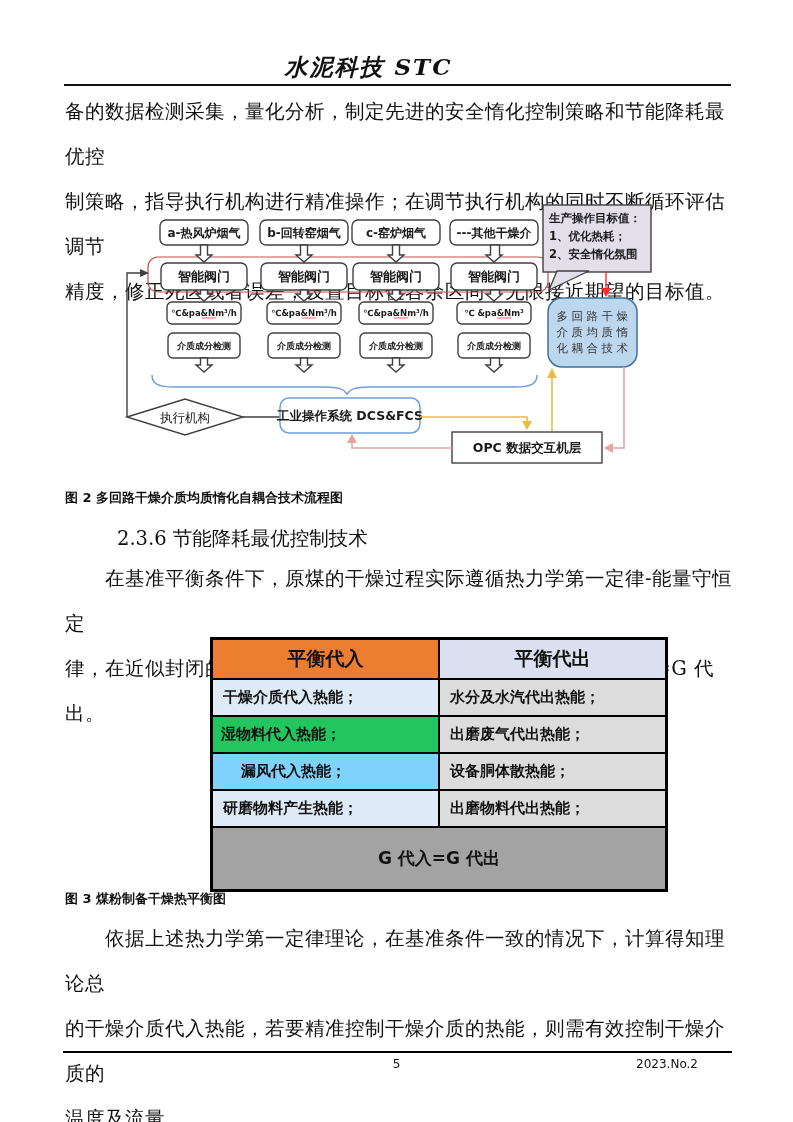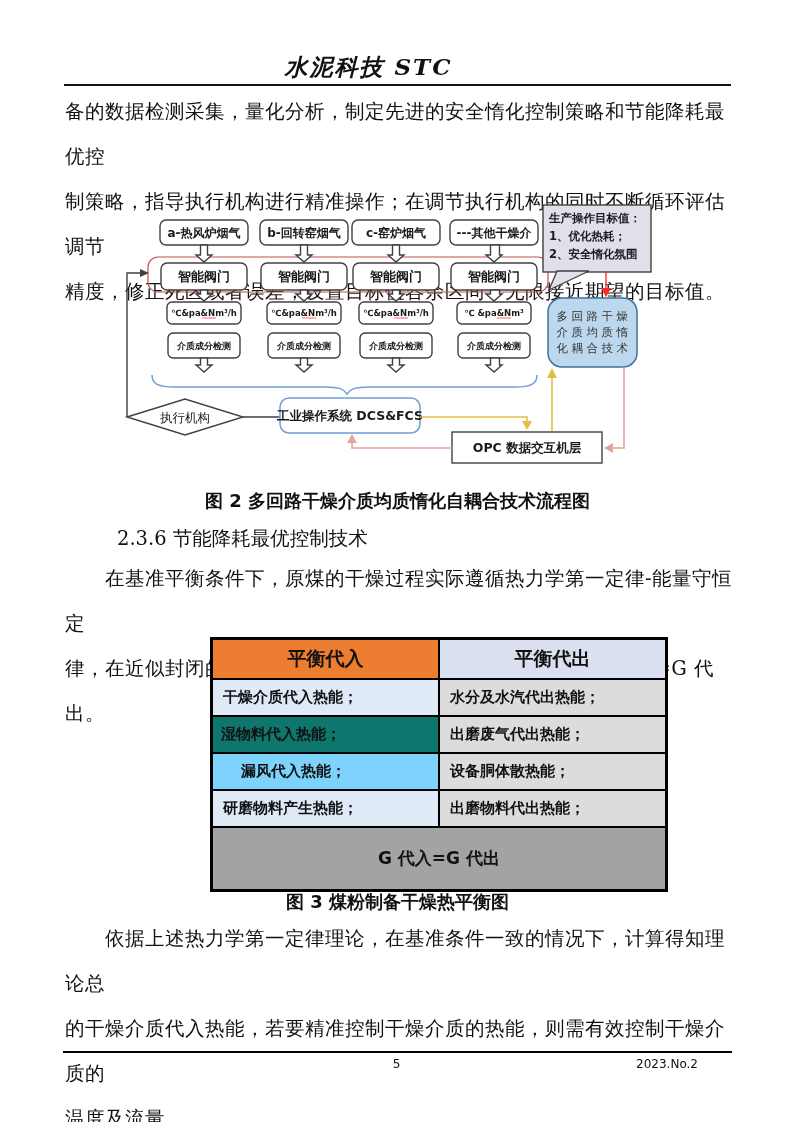--- a/index.html
+++ b/index.html
@@ -15,22 +15,22 @@
   }
   .rule { background:#111; height:2px; }
   .bodytext {
     left:65px; width:670px; font-size:19.5px; line-height:45px;
     white-space:pre-line; letter-spacing:0.5px;
   }
   .section-heading {
     left:117px; width:600px; font-size:19.5px;
   }
   .fig-caption {
-    left:65px; width:665px; text-align:center;
-    font-family:"DejaVu Sans", sans-serif; font-weight:bold; font-size:18px;
+    left:65px; width:665px; text-align:left;
+    font-family:"DejaVu Sans", sans-serif; font-weight:bold; font-size:13px;
   }
   
   .heat-table {
     border-collapse:collapse; table-layout:fixed; width:458px;
     font-family:"DejaVu Sans", sans-serif; border:3px solid #000;margin-left:43px;
   }
   .heat-table th, .heat-table td { border:2px solid #000; }
   .heat-table th { height:36px; font-size:19px; font-weight:bold; text-align:center; }
   .heat-table td.cell { height:35px; font-size:15px; font-weight:bold; padding:0 0 0 10px; text-align:left; }
   .heat-table td.summary { height:59px; font-size:17px; font-weight:600; text-align:center; background:#a3a3a3; }
@@ -170,21 +170,21 @@
     <tbody>
         <tr>
       <th style="background-color: rgb(237, 125, 49);">平衡代入</th>
       <th style="background-color: rgb(219, 224, 240);">平衡代出</th>
     </tr>
     <tr>
       <td class="cell" style="background-color: rgb(222, 235, 247);">干燥介质代入热能；</td>
       <td class="cell" style="background-color: rgb(220, 220, 220);">水分及水汽代出热能；</td>
     </tr>
     <tr>
-      <td class="cell" style="background-color: #0f766e; padding-left: 8px;">湿物料代入热能；</td>
+      <td class="cell" style="background-color: #22c55e; padding-left: 8px;">湿物料代入热能；</td>
       <td class="cell" style="background-color: rgb(220, 220, 220);">出磨废气代出热能；</td>
     </tr>
     <tr>
       <td class="cell" style="background-color: #7dd3fc; padding-left: 28px;">漏风代入热能；</td>
       <td class="cell" style="background-color: rgb(220, 220, 220);">设备胴体散热能；</td>
     </tr>
     <tr>
       <td class="cell" style="background-color: rgb(222, 235, 247);">研磨物料产生热能；</td>
       <td class="cell" style="background-color: rgb(220, 220, 220);">出磨物料代出热能；</td>
     </tr>

